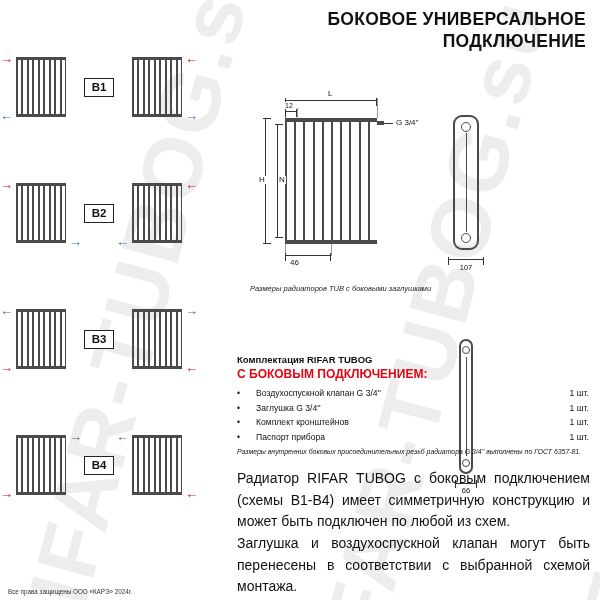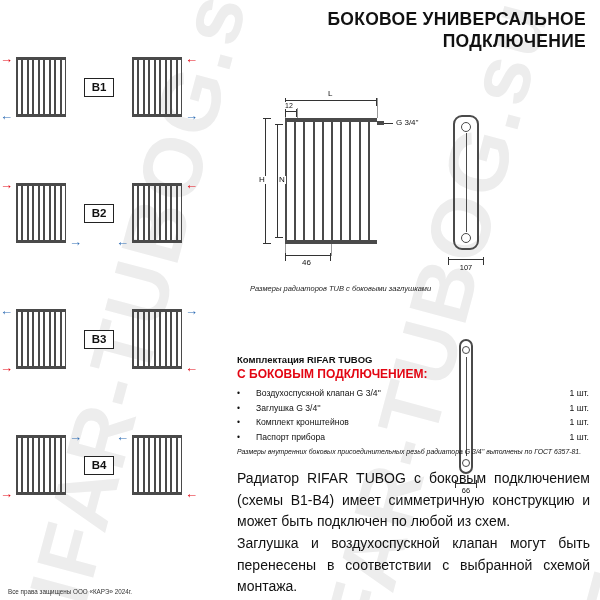--- a/index.html
+++ b/index.html
@@ -173,21 +173,21 @@
 
     <div class="dimline-v" style="left:12px;top:26px;height:126px;"></div>
     <span class="dim-label" style="left:5px;top:84px;">H</span>
 
     <div class="dimline-v" style="left:24px;top:32px;height:114px;"></div>
     <span class="dim-label" style="left:25px;top:84px;">N</span>
 
     <div class="ext" style="left:32px;top:152px;width:1px;height:12px;"></div>
     <div class="ext" style="left:78px;top:152px;width:1px;height:12px;"></div>
     <div class="dimline-h" style="left:32px;top:163px;width:46px;"></div>
-    <span class="dim-label" style="left:48px;top:167px;">46</span>
+    <span class="dim-label" style="left:36px;top:167px;">46</span>
   </div>
 
   <div class="layer dim-caption">Размеры радиаторов TUB с боковыми заглушками</div>
 
   <div class="layer side-views">
     <div class="sv-block">
       <div class="sv a">
         <div class="sv-hole t"></div>
         <div class="sv-hole bm"></div>
       </div>

